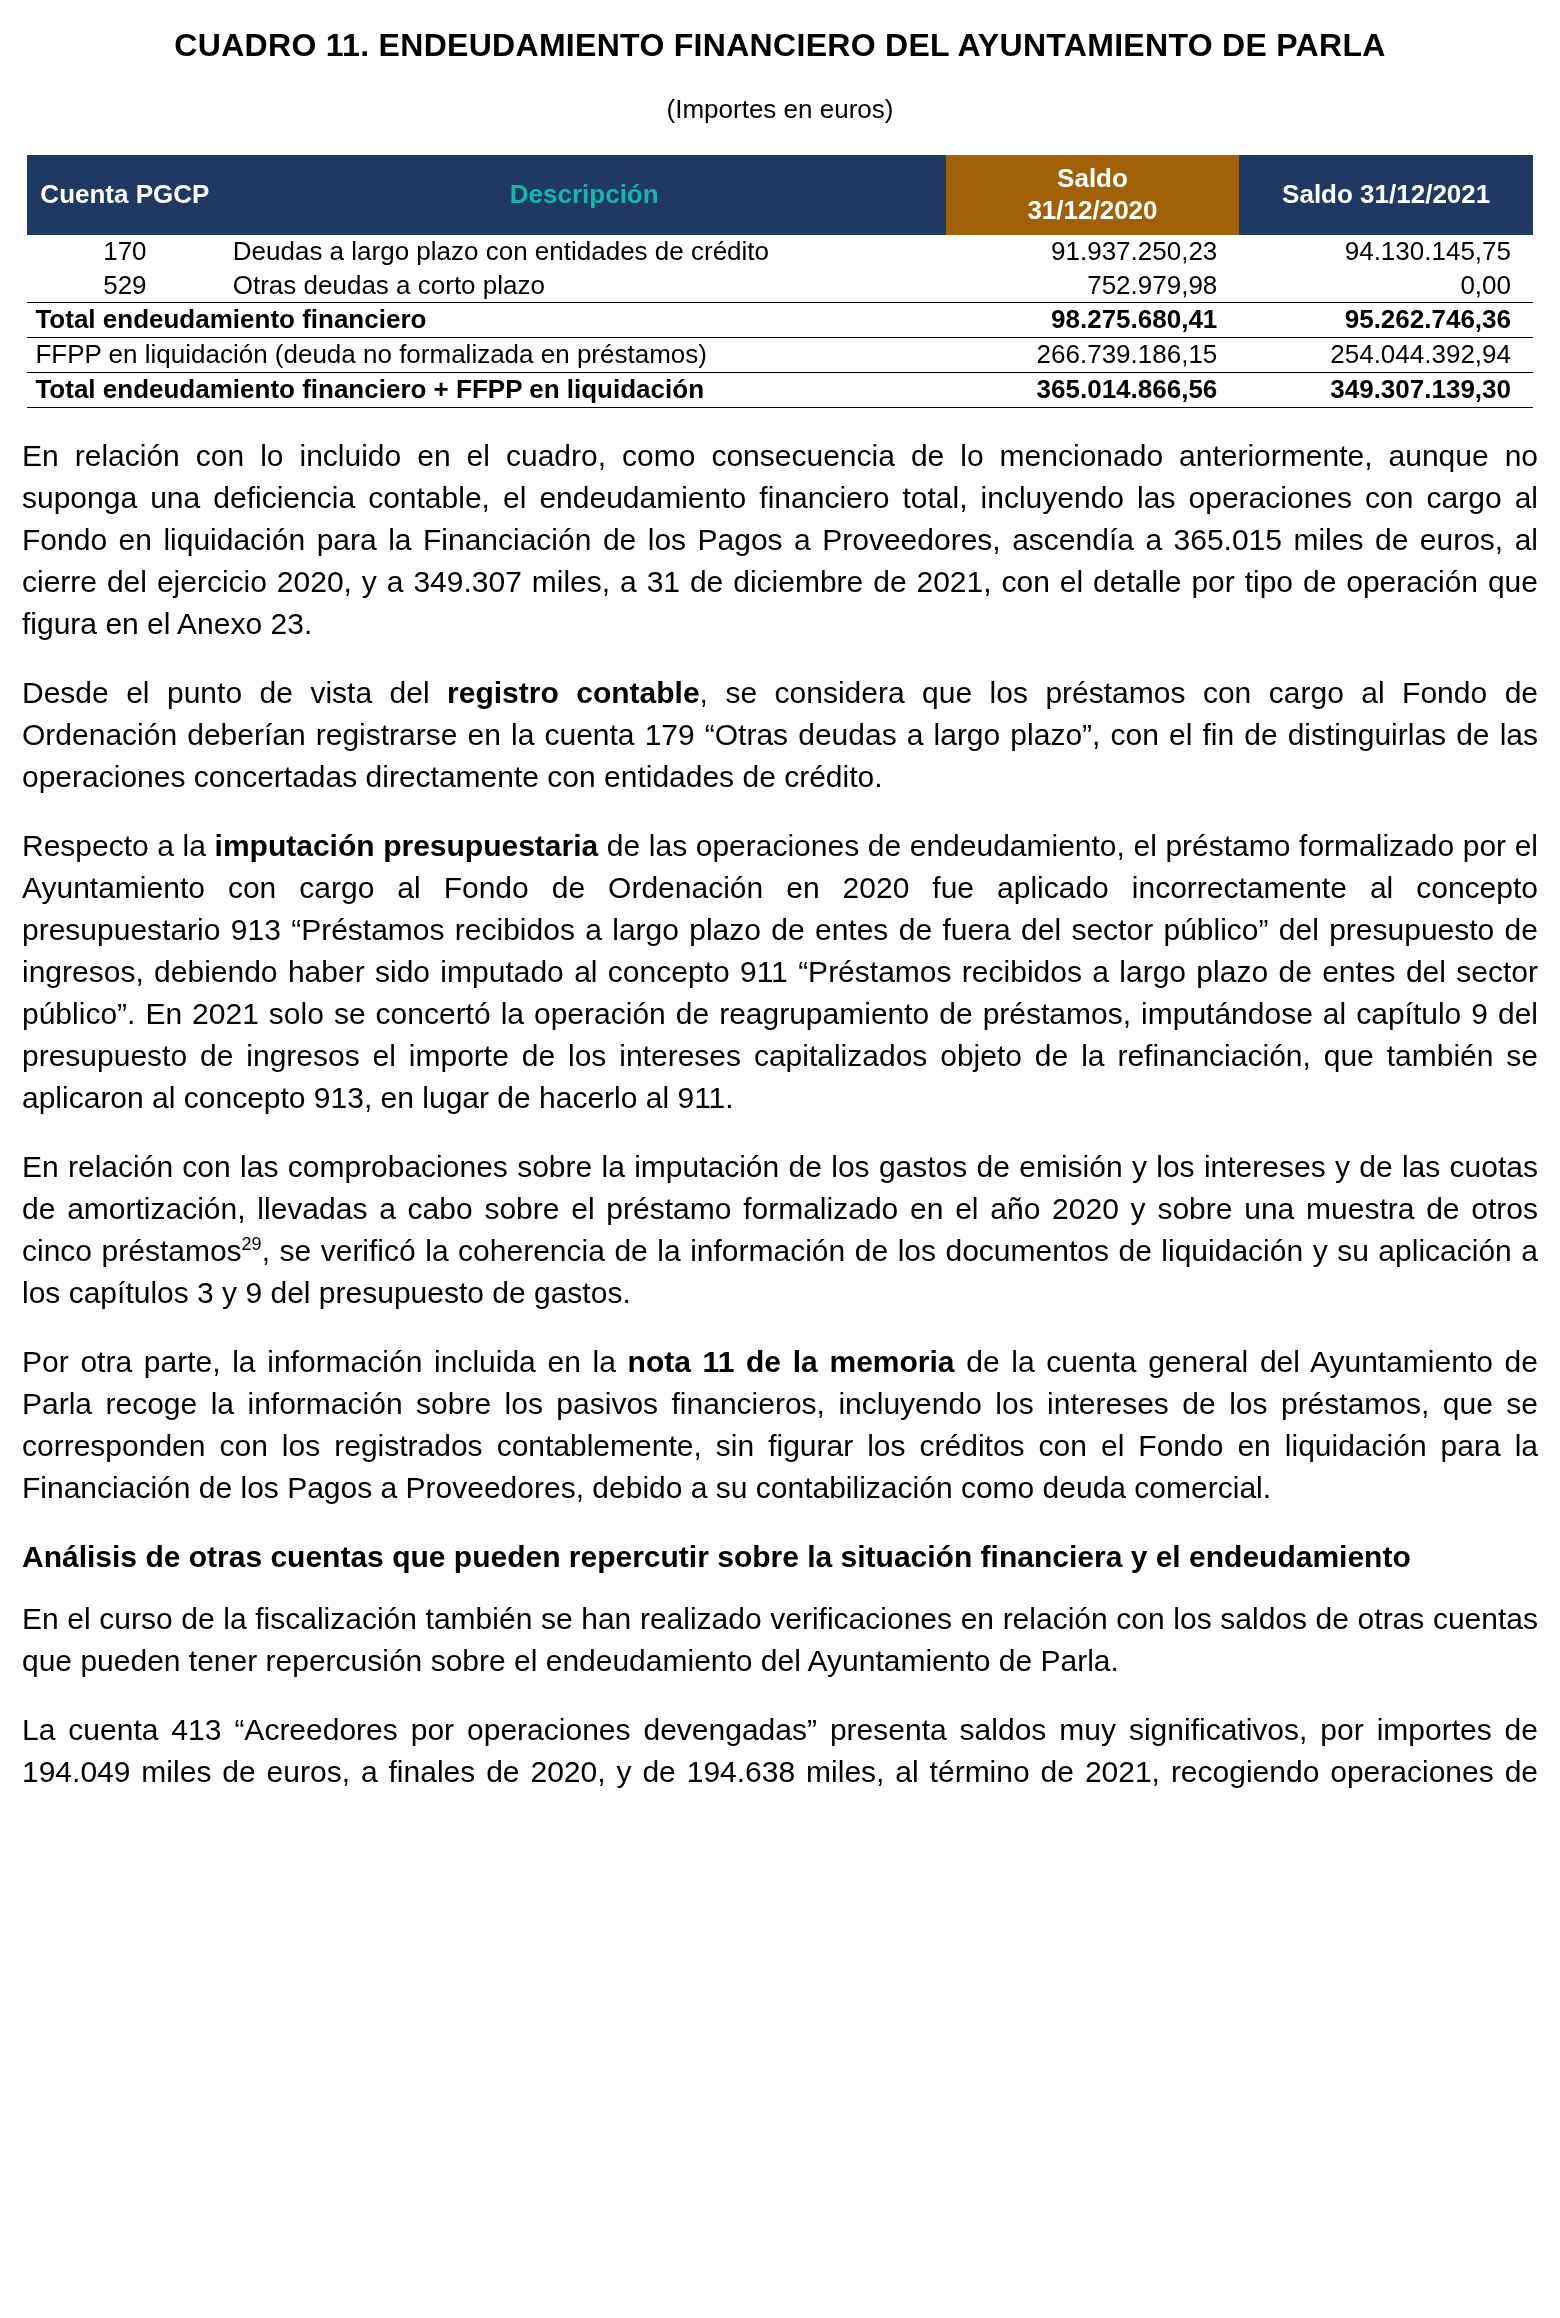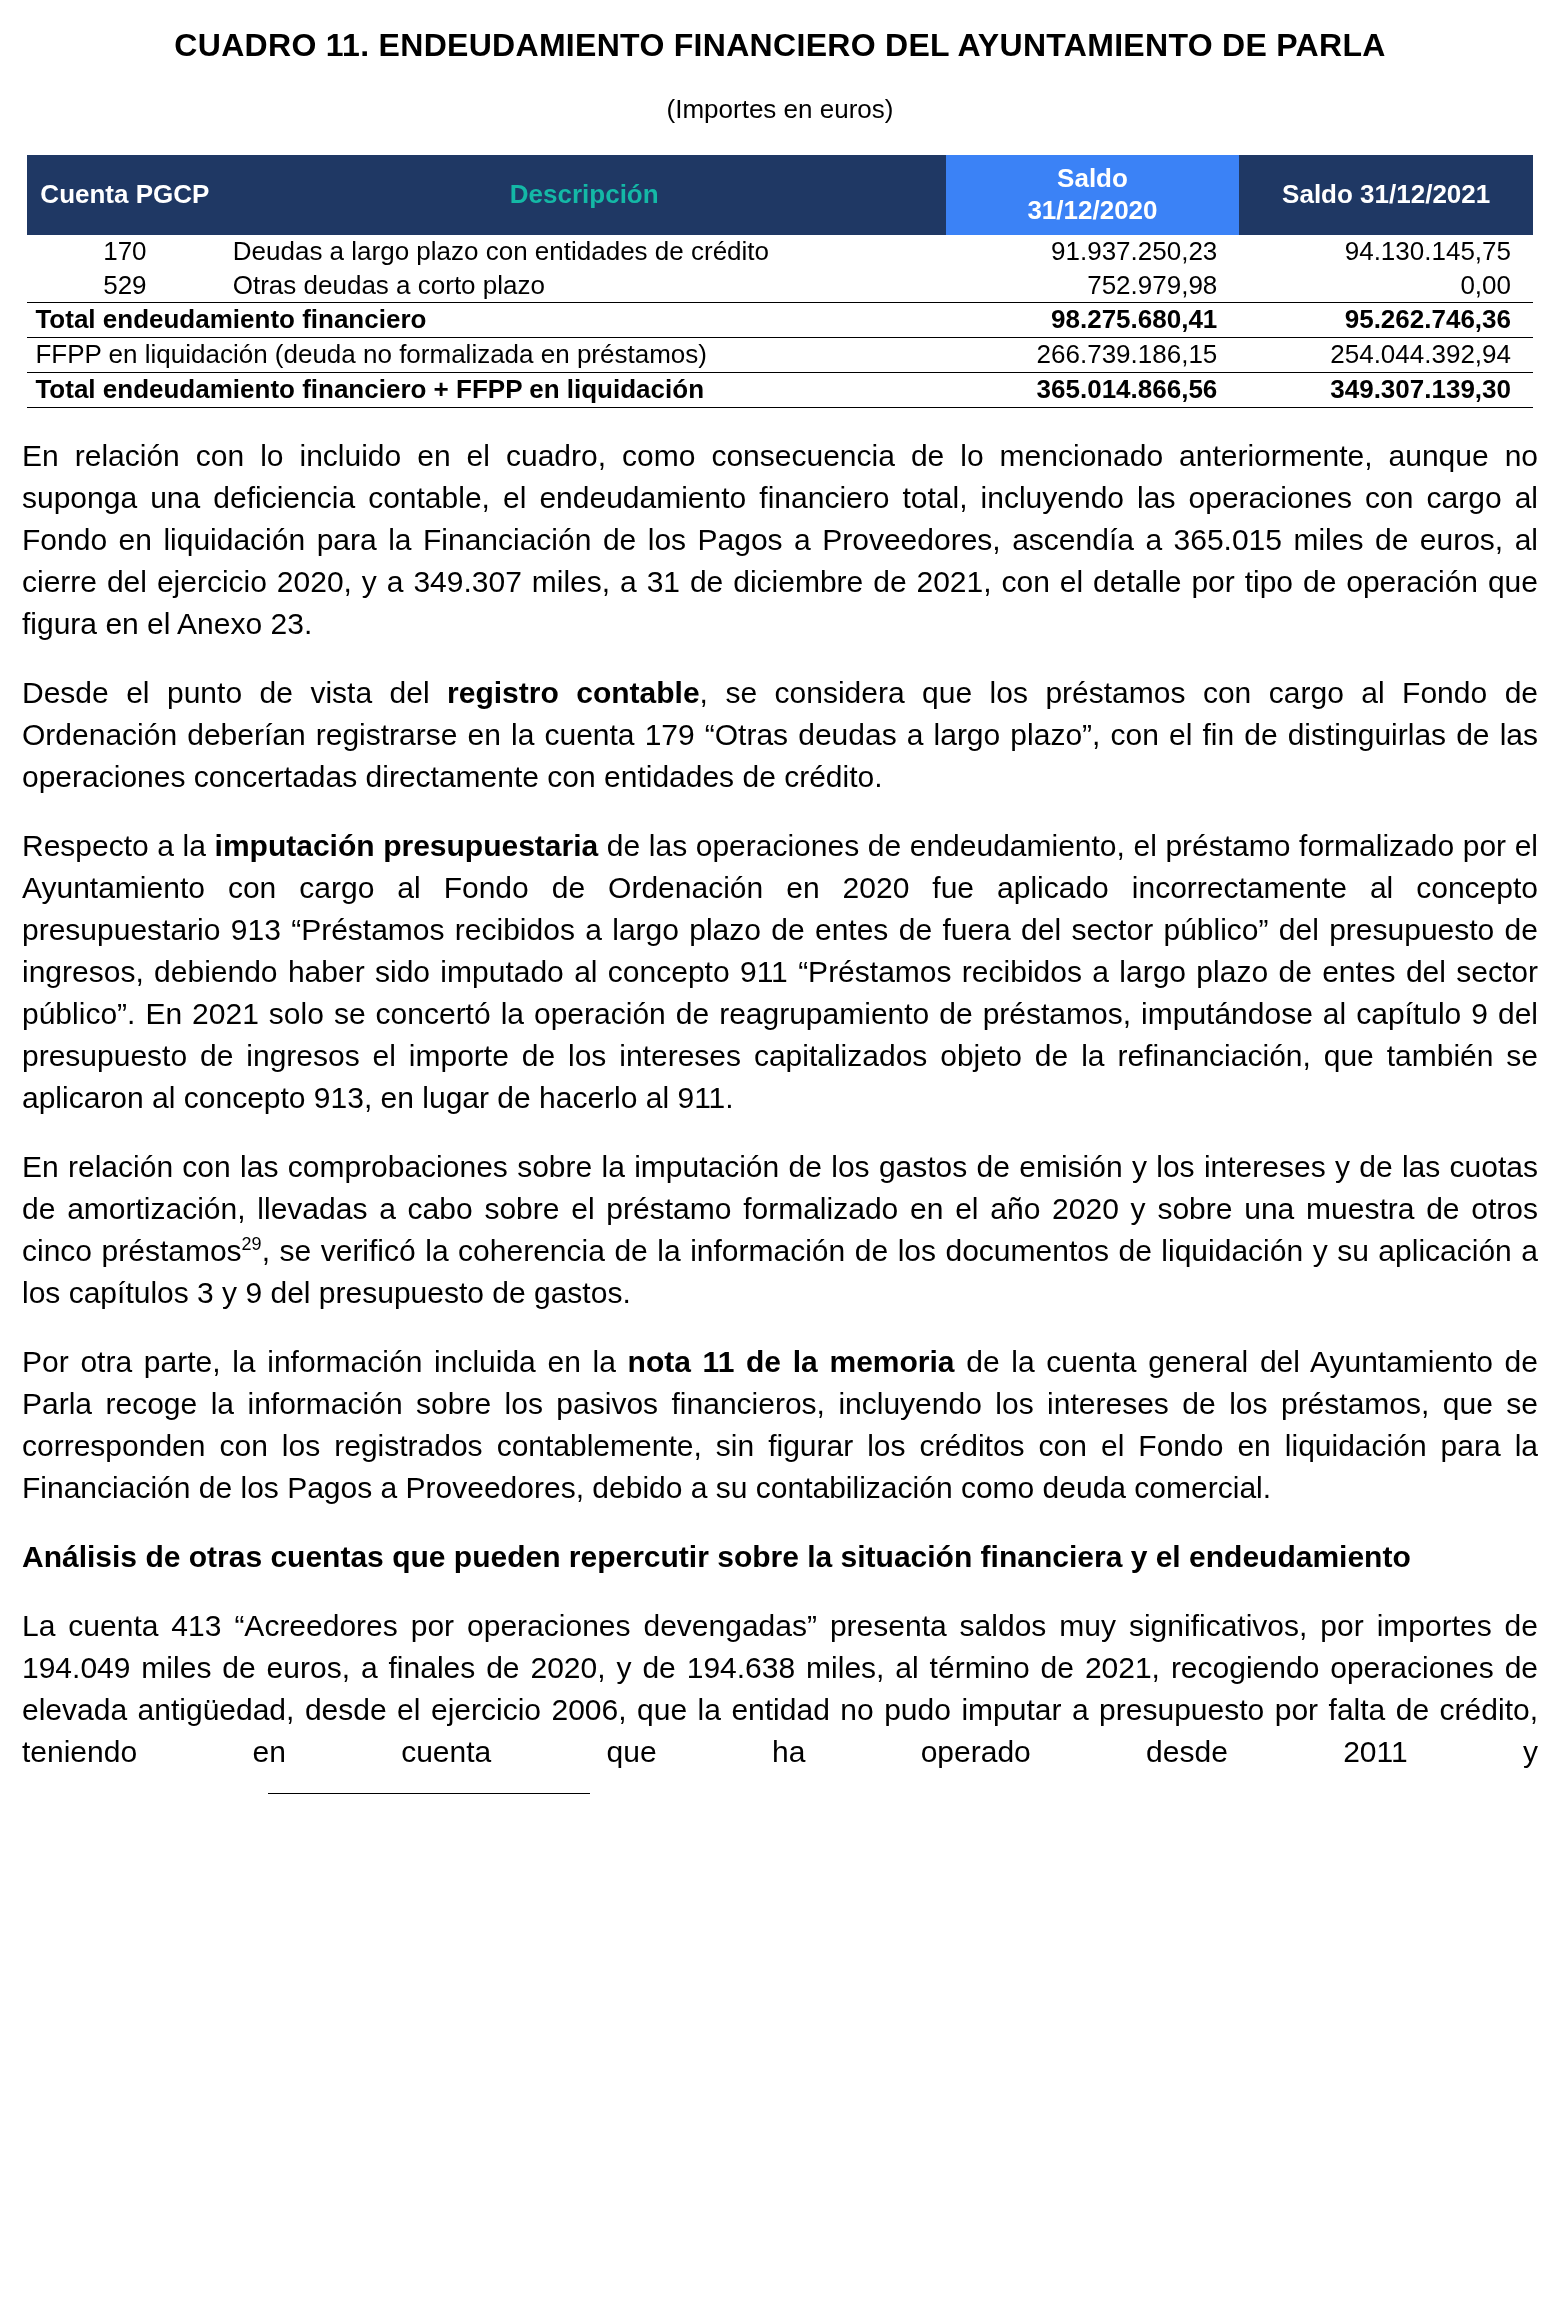--- a/index.html
+++ b/index.html
@@ -112,21 +112,21 @@
       <colgroup>
         <col style="width:13%">
         <col style="width:48%">
         <col style="width:19.5%">
         <col style="width:19.5%">
       </colgroup>
       <thead>
         <tr>
           <th style="background-color: rgb(31, 56, 100); color: rgb(255, 255, 255);">Cuenta PGCP</th>
           <th style="background-color: rgb(31, 56, 100); color: #14b8a6;">Descripción</th>
-          <th class="two-line" style="background-color: #3b82f6; color: rgb(255, 255, 255);">Saldo
+          <th class="two-line" style="background-color: #a16207; color: rgb(255, 255, 255);">Saldo
 31/12/2020</th>
           <th style="background-color: rgb(31, 56, 100); color: rgb(255, 255, 255);">Saldo 31/12/2021</th>
         </tr>
       </thead>
       <tbody>
         <tr>
           <td class="c-center">170</td>
           <td class="c-desc">Deudas a largo plazo con entidades de crédito</td>
           <td class="c-num">91.937.250,23</td>
           <td class="c-num">94.130.145,75</td>
@@ -162,20 +162,21 @@
   <p class="para"><span>Desde el punto de vista del </span><span class="b">registro contable</span><span>, se considera que los préstamos con cargo al Fondo de Ordenación deberían registrarse en la cuenta 179 “Otras deudas a largo plazo”, con el fin de distinguirlas de las operaciones concertadas directamente con entidades de crédito.</span></p>
 
   <p class="para"><span>Respecto a la </span><span class="b">imputación presupuestaria</span><span> de las operaciones de endeudamiento, el préstamo formalizado por el Ayuntamiento con cargo al Fondo de Ordenación en 2020 fue aplicado incorrectamente al concepto presupuestario 913 “Préstamos recibidos a largo plazo de entes de fuera del sector público” del presupuesto de ingresos, debiendo haber sido imputado al concepto 911 “Préstamos recibidos a largo plazo de entes del sector público”. En 2021 solo se concertó la operación de reagrupamiento de préstamos, imputándose al capítulo 9 del presupuesto de ingresos el importe de los intereses capitalizados objeto de la refinanciación, que también se aplicaron al concepto 913, en lugar de hacerlo al 911.</span></p>
 
   <p class="para"><span>En relación con las comprobaciones sobre la imputación de los gastos de emisión y los intereses y de las cuotas de amortización, llevadas a cabo sobre el préstamo formalizado en el año 2020 y sobre una muestra de otros cinco préstamos</span><sup class="inline-sup">29</sup><span>, se verificó la coherencia de la información de los documentos de liquidación y su aplicación a los capítulos 3 y 9 del presupuesto de gastos.</span></p>
 
   <p class="para"><span>Por otra parte, la información incluida en la </span><span class="b">nota 11 de la memoria</span><span> de la cuenta general del Ayuntamiento de Parla recoge la información sobre los pasivos financieros, incluyendo los intereses de los préstamos, que se corresponden con los registrados contablemente, sin figurar los créditos con el Fondo en liquidación para la Financiación de los Pagos a Proveedores, debido a su contabilización como deuda comercial.</span></p>
 
   <h2 class="heading">Análisis de otras cuentas que pueden repercutir sobre la situación financiera y el endeudamiento</h2>
 
+  <p class="para tight">En el curso de la fiscalización también se han realizado verificaciones en relación con los saldos de otras cuentas que pueden tener repercusión sobre el endeudamiento del Ayuntamiento de Parla.</p>
 
   <p class="para cont">La cuenta 413 “Acreedores por operaciones devengadas” presenta saldos muy significativos, por importes de 194.049 miles de euros, a finales de 2020, y de 194.638 miles, al término de 2021, recogiendo operaciones de elevada antigüedad, desde el ejercicio 2006, que la entidad no pudo imputar a presupuesto por falta de crédito, teniendo en cuenta que ha operado desde 2011 y</p>
 
   <div class="footnote-area">
     <div class="footnote-sep"></div>
     <p class="footnote"><sup class="inline-sup">29</sup> <span>La muestra seleccionada cubre el 26 % de los intereses y el 15 % de las cuotas amortizadas en el ejercicio 2020.</span></p>
   </div>
 
 </div>
 

